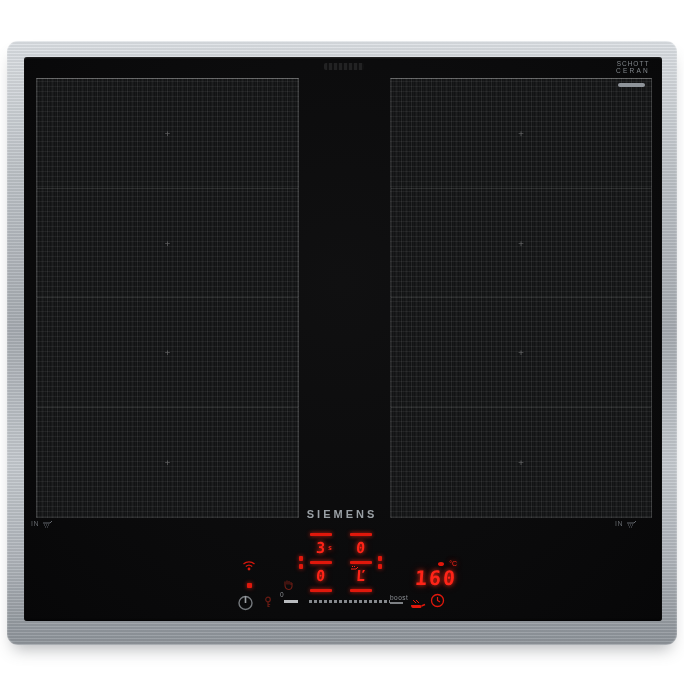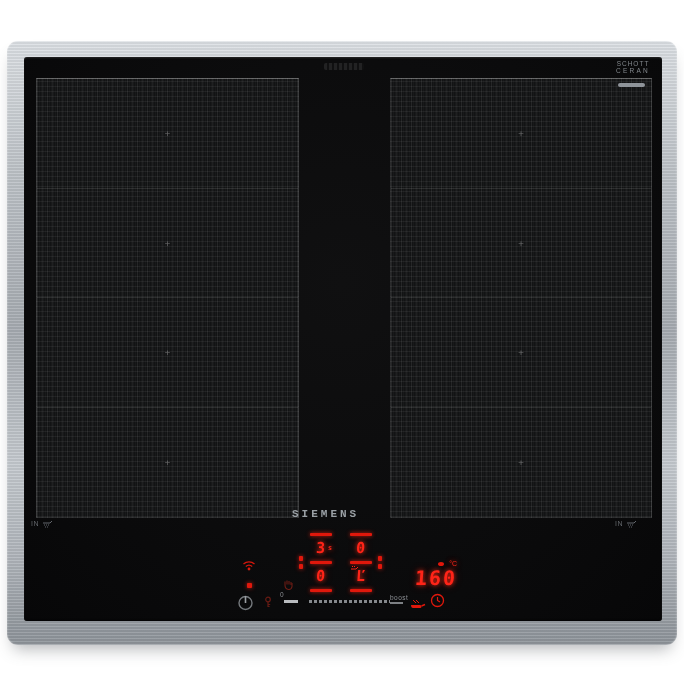--- a/index.html
+++ b/index.html
@@ -36,22 +36,22 @@
   .zone-grid.right{left:390px;width:262px;}
   .band{position:relative;height:25%;box-sizing:border-box;border-bottom:1px solid rgba(255,255,255,.10);}
   .band:last-child{border-bottom:none;}
   .band::after{
     content:"+";position:absolute;left:50%;top:50%;transform:translate(-50%,-55%);
     color:rgba(255,255,255,.28);font-size:9px;font-family:"DejaVu Sans Mono",monospace;
   }
 
   
   .siemens{
-    position:absolute;left:292px;top:508px;width:100px;text-align:left;
-    color:#9aa0a5;font-size:11px;font-weight:bold;letter-spacing:3px;font-family:Liberation Mono, monospace;
+    position:absolute;left:292px;top:508px;width:100px;text-align:center;
+    color:#9aa0a5;font-size:11px;font-weight:bold;letter-spacing:3px;
   }
   .in-mark{position:absolute;top:519px;display:flex;align-items:center;gap:3px;color:#63676c;font-size:7px;letter-spacing:.5px;}
   .in-mark.left{left:31px;}
   .in-mark.right{left:615px;}
   .schott{position:absolute;left:612px;top:60px;width:42px;color:#83888d;text-align:center;line-height:1.15;}
   .schott .l1{font-size:6.5px;letter-spacing:1px;}
   .schott .l2{font-size:6.5px;letter-spacing:2.2px;}
   .schott-bar{position:absolute;left:618px;top:83px;width:27px;height:4px;border-radius:2px;background:#8f949a;}
   .model-marking{
     position:absolute;left:324px;top:63px;width:40px;height:7px;border-radius:2px;

